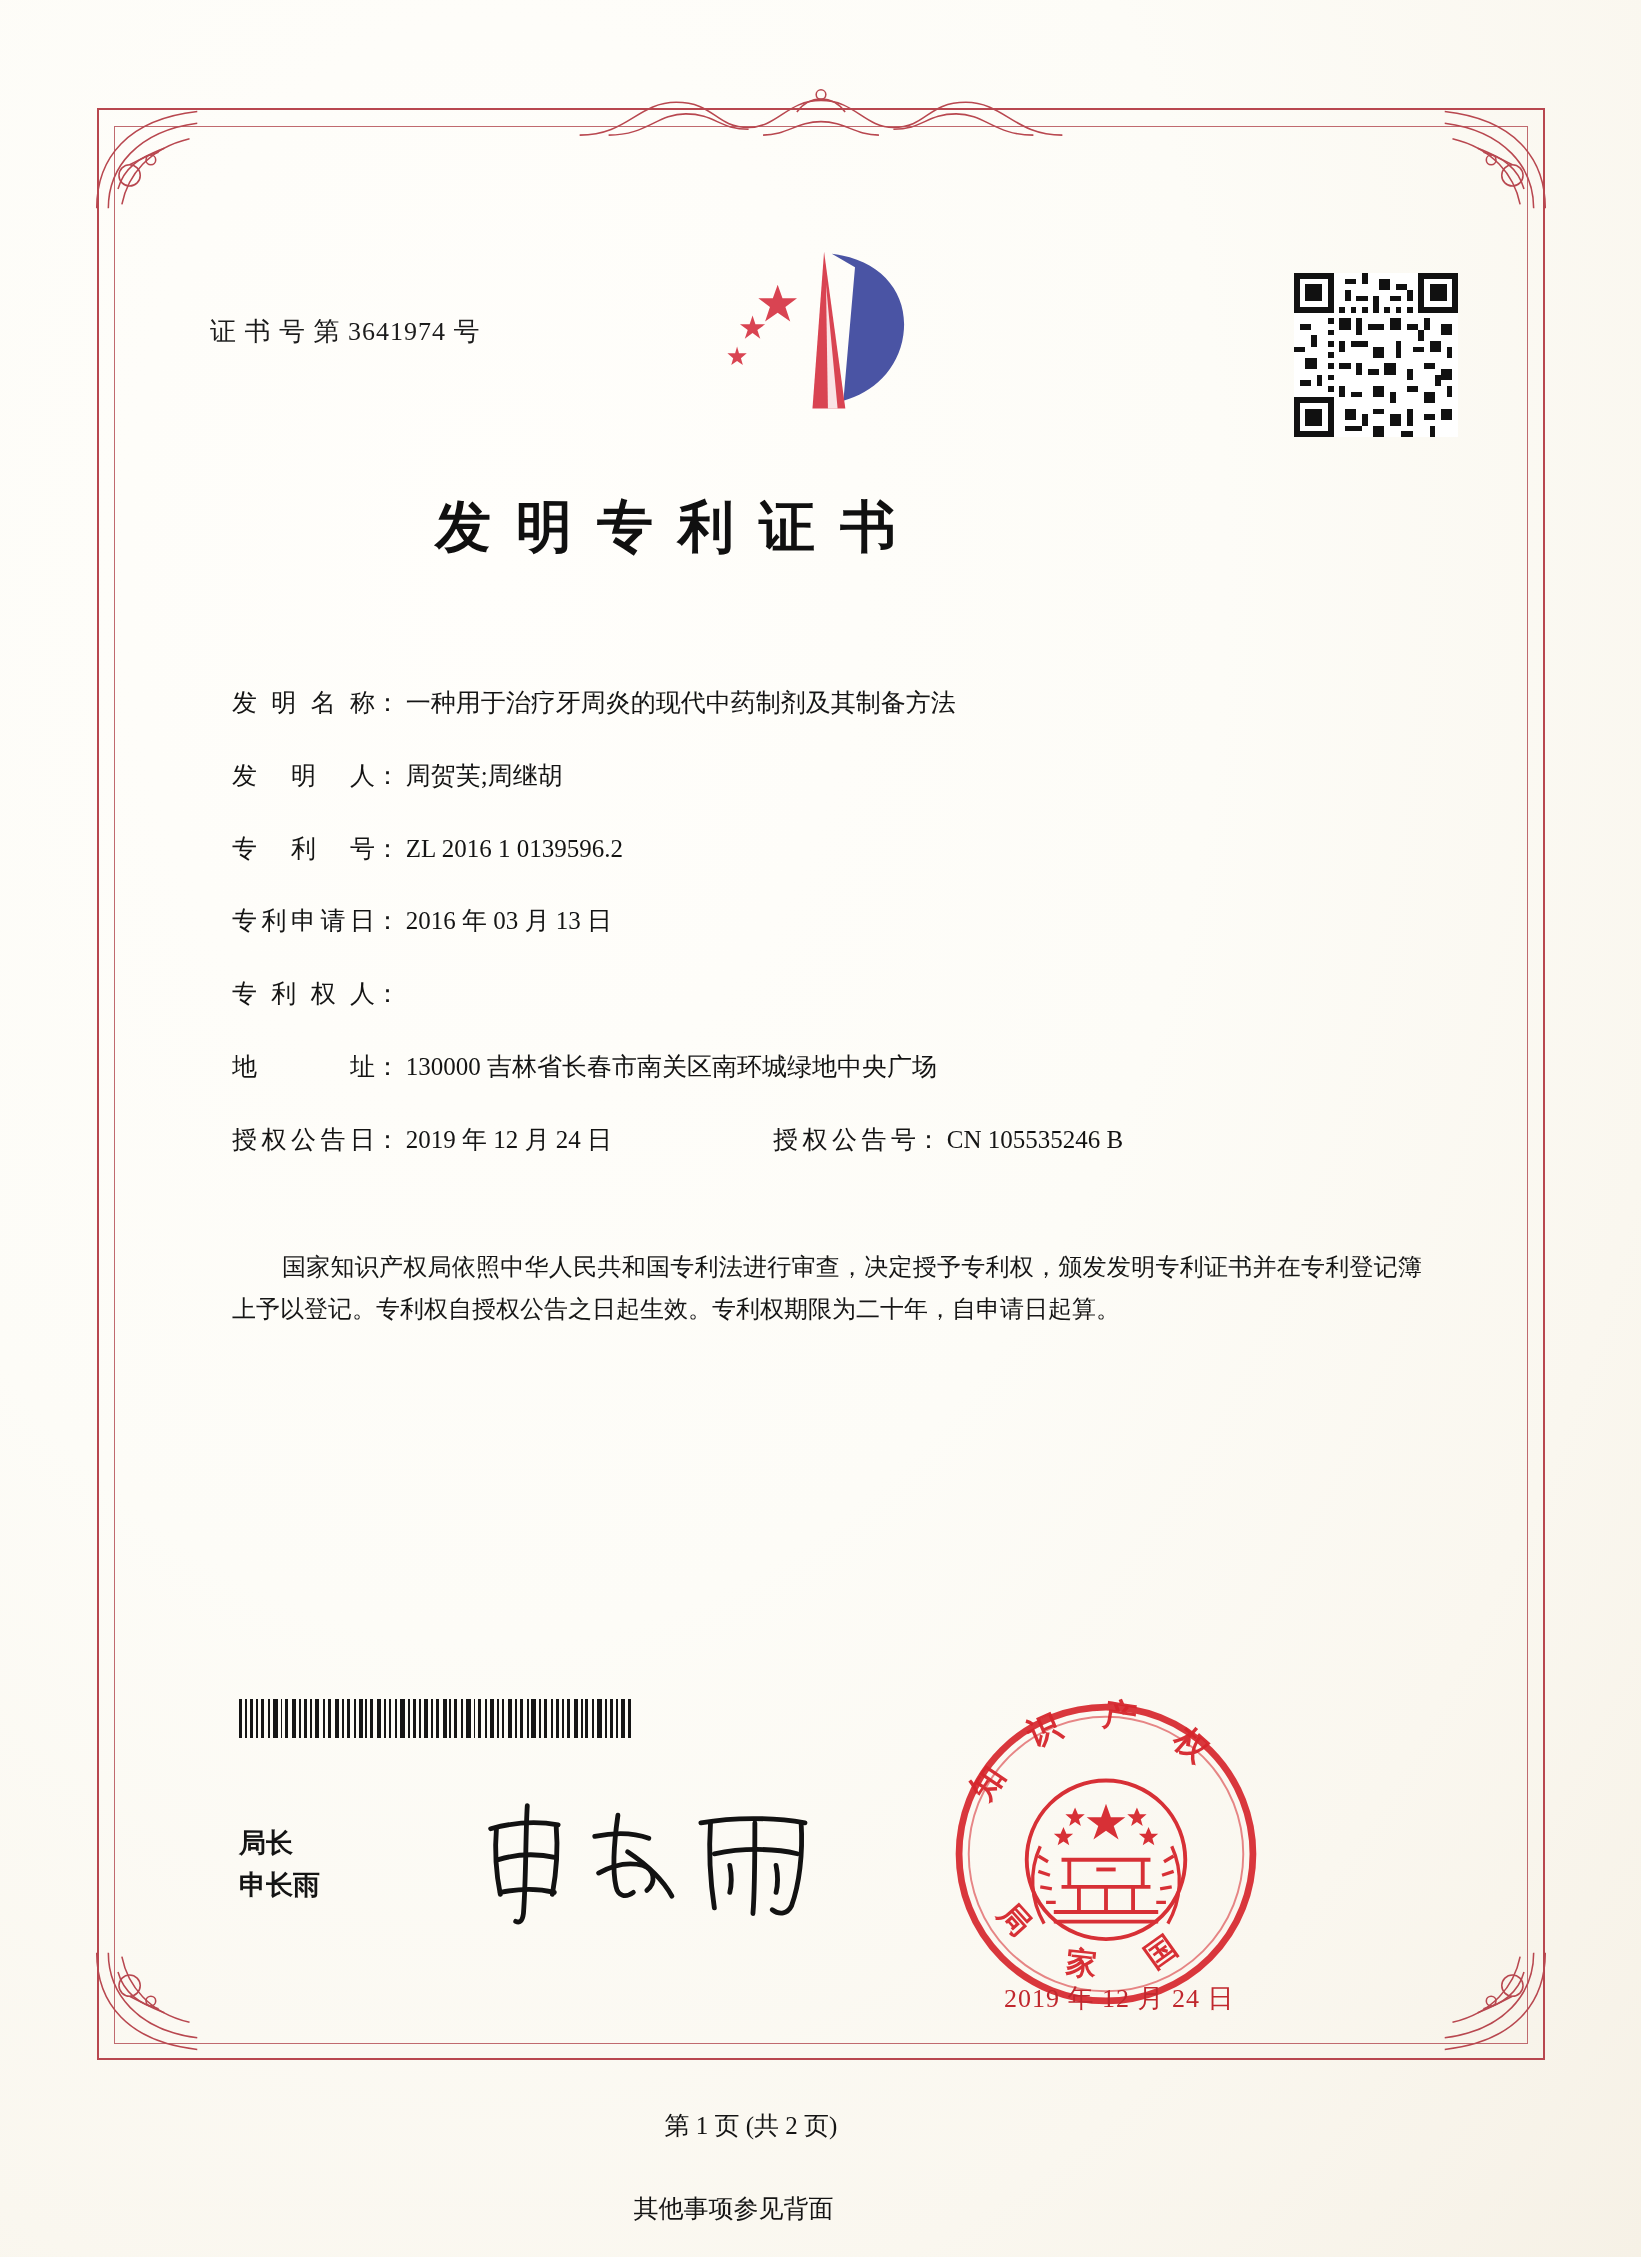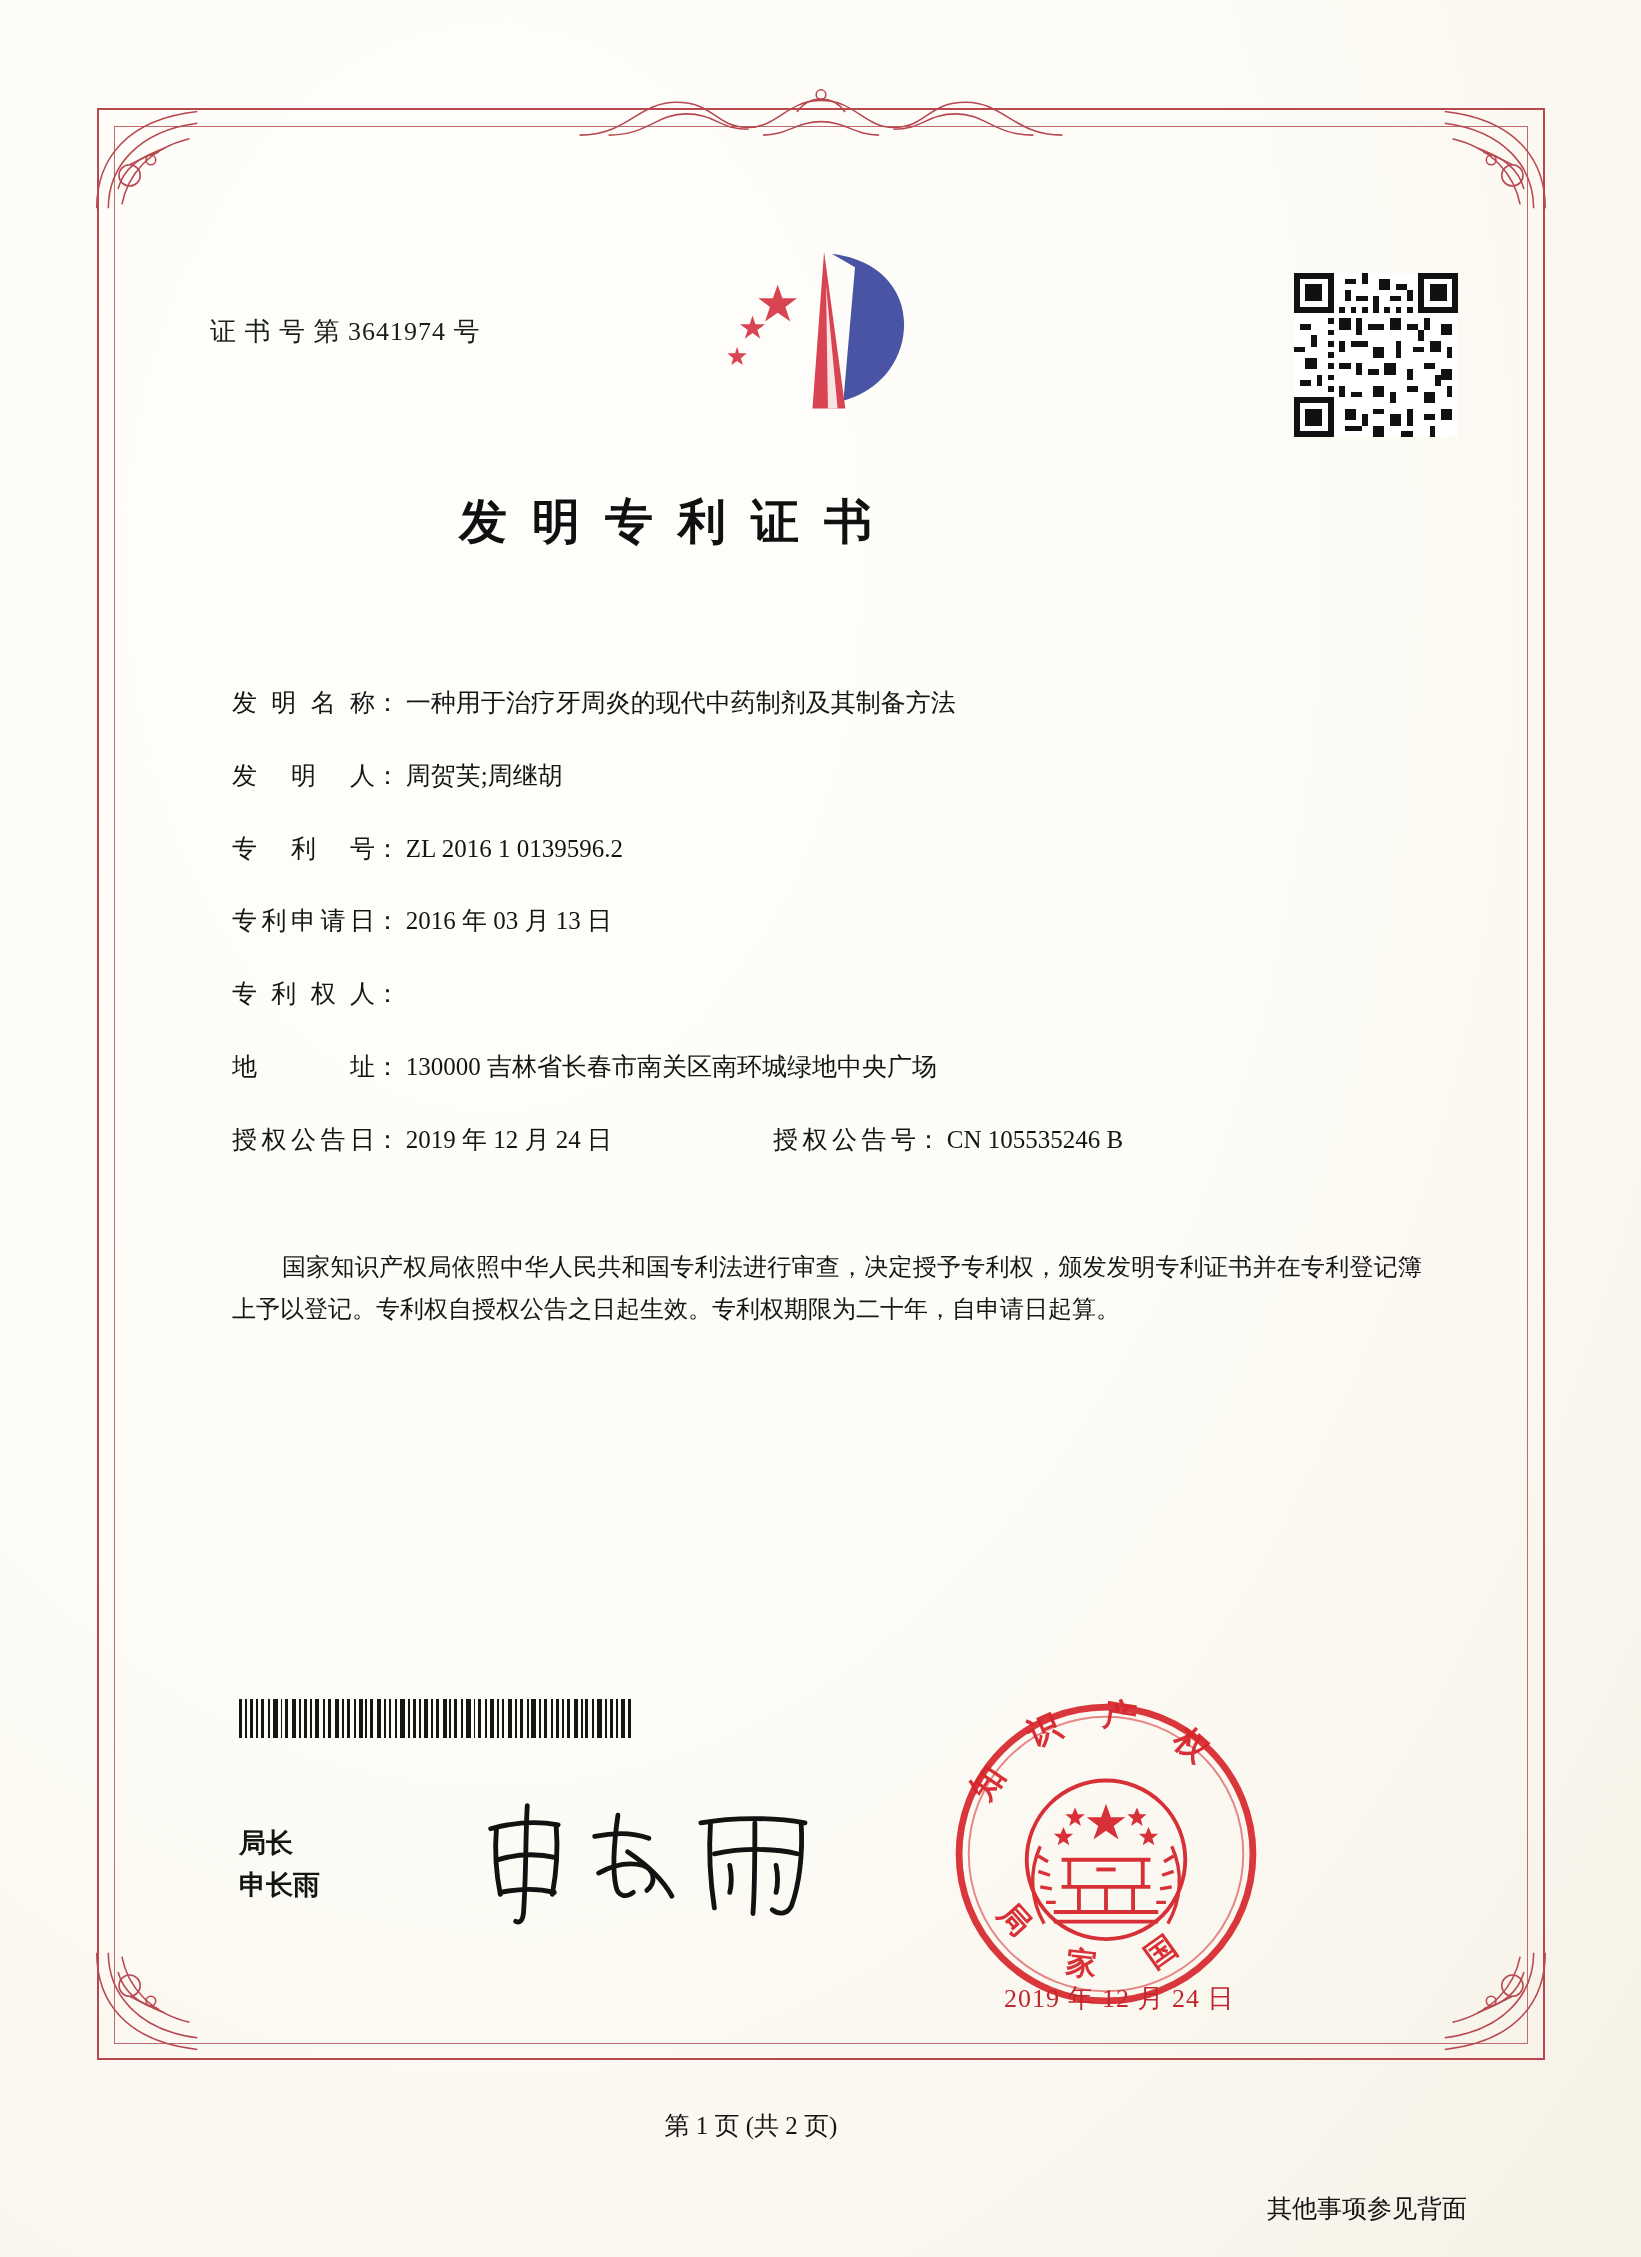--- a/index.html
+++ b/index.html
@@ -86,21 +86,21 @@
     width: 164px; height: 164px;
   }
   .qr svg { width: 100%; height: 100%; display: block; }
 
   
   .doc-title {
     position: absolute;
     left: 0; top: 490px;
     width: 1331px;
     text-align: center;
-    font-size: 48px;
+    font-size: 56px;
     font-weight: bold;
     letter-spacing: 25px;
     text-indent: 25px;
     font-family: "Liberation Serif", "DejaVu Serif", serif;
     color: #101010;
   }
 
   
   .fields {
     position: absolute;
@@ -213,21 +213,21 @@
     left: 0; top: 2109px;
     width: 1502px;
     text-align: center;
     font-size: 25px;
     color: #141414;
   }
   .back-note {
     position: absolute;
     left: 0; top: 2192px;
     width: 1467px;
-    text-align: right;
+    text-align: center;
     font-size: 25px;
     color: #141414;
   }
 
   .nowrap { white-space: nowrap; }
 </style>
 </head>
 <body>
 
 <div class="page">

